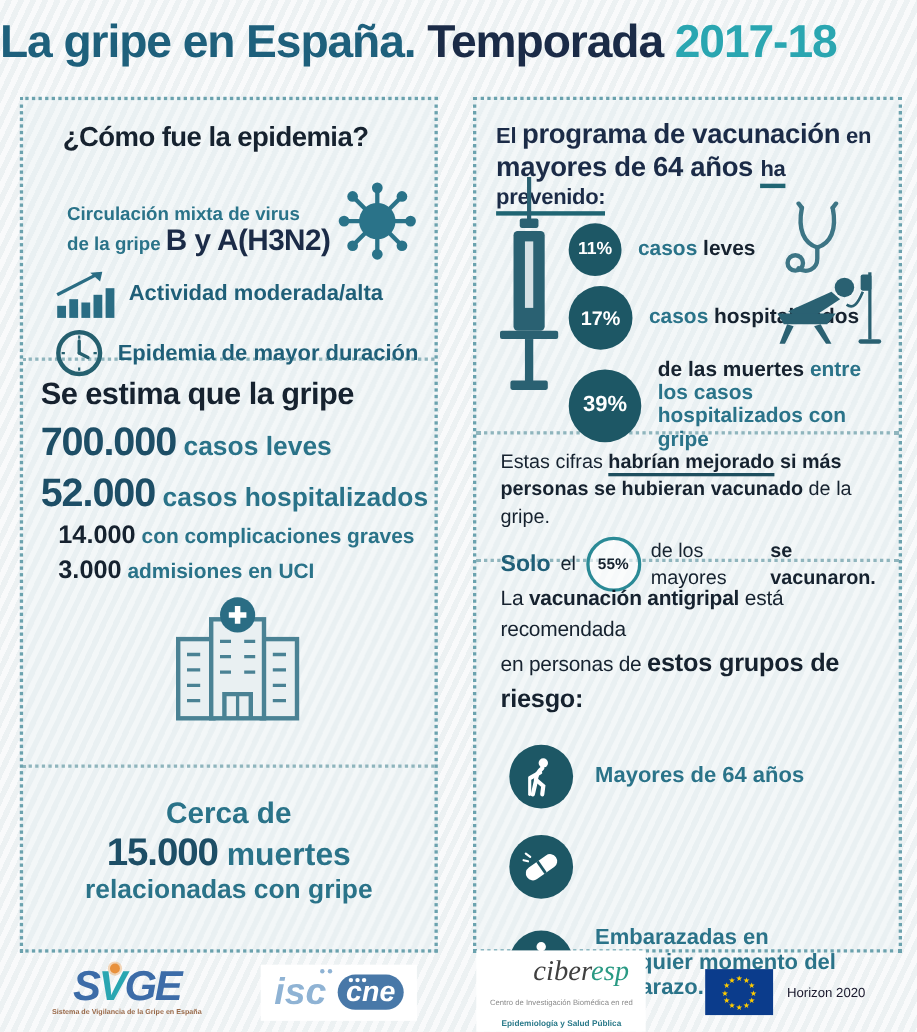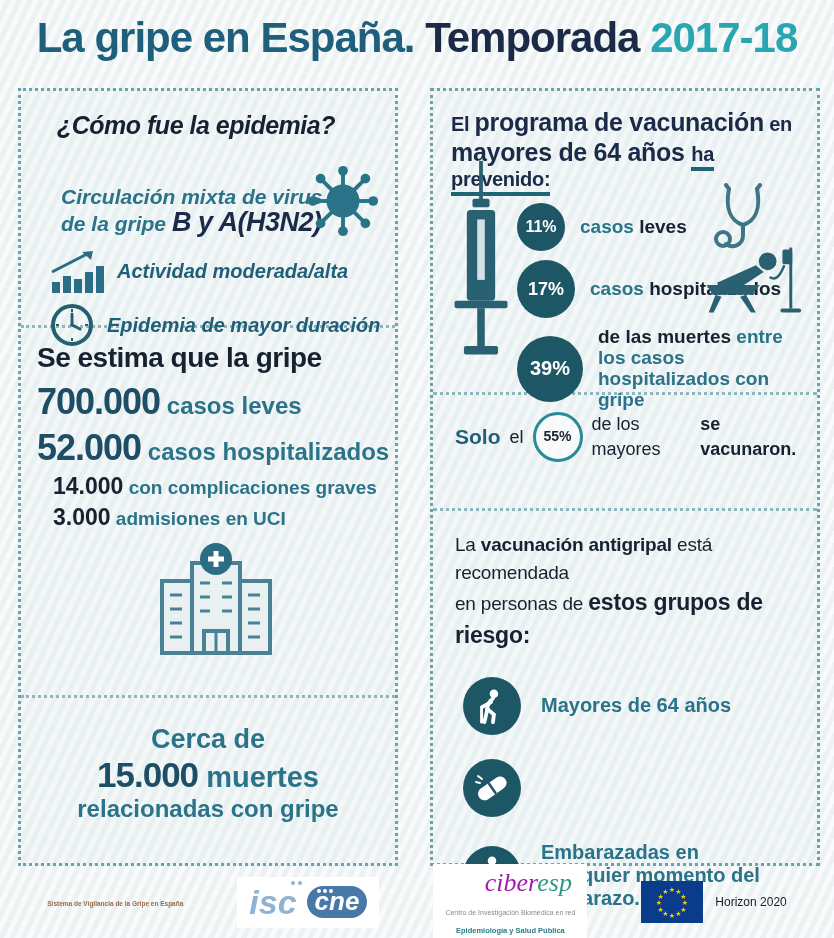--- a/index.html
+++ b/index.html
@@ -17,27 +17,27 @@
   }
   #left-panel{left:18px;top:88px;width:380px;height:778px;}
   #right-panel{left:430px;top:88px;width:390px;height:778px;}
   .section{position:relative;box-sizing:border-box;}
   .divider{border-bottom:3px dotted #8fb5bd;}
   
   .ink{color:#16222f}.navy{color:#1b2b47}.teal{color:#2a7389}
   .tealdark{color:#1f5f78}.val{color:#1d4e66}.tealbright{color:#2aa6b1}.titleteal{color:#1e607c}
   .b{font-weight:bold}
   
-  #title{position:absolute;top:14px;left:0;right:0;text-align:center;
+  #title{position:absolute;top:14px;left:0;right:0;text-align:left;
     font-size:42px;font-weight:bold;letter-spacing:-1px;white-space:nowrap;}
   
-  .ls1{height:217px;font-style:italic;}
+  .ls1{height:217px;}
   .ls1 h2{margin:20px 0 8px 36px;font-size:25px;letter-spacing:-.5px;}
   .circ{margin-left:40px;line-height:1.05;}
-  .circ .l1{font-size:21px;margin-top:46px;}
+  .circ .l1{font-size:17px;margin-top:46px;}
   .circ .strains{font-size:27px;letter-spacing:-.5px;}
   .virus{position:absolute;right:14px;top:52px;}
   .feat{display:flex;align-items:center;gap:12px;margin:12px 0 0 28px;font-size:20px;}
   
   .ls2{height:370px;padding:14px 0 0 16px;}
   .ls2 h2{margin:0 0 8px 0;font-size:28px;line-height:1.12;letter-spacing:-.5px;}
   .est-big{margin-top:4px;white-space:nowrap;}
   .est-big .v{font-size:36px;letter-spacing:-1px;}
   .est-big .l{font-size:24px;}
   .est-small{margin:4px 0 0 16px;white-space:nowrap;}
@@ -92,21 +92,21 @@
   .svge-sun{position:absolute;top:-4px;left:34px;width:9px;height:9px;border-radius:50%;
     background:#e8913d;box-shadow:0 0 0 2px rgba(232,145,61,.35);}
   .svge-tag{font-size:6.5px;color:#9a6a4a;font-weight:bold;margin-top:2px;}
   .card{background:#fff;padding:6px 12px;display:flex;align-items:center;gap:10px;}
   .isc{font-size:34px;font-weight:bold;font-style:italic;color:#8fb3d4;position:relative;}
   .isc-dots,.cne-dots{position:absolute;width:4px;height:4px;border-radius:50%;}
   .isc-dots{background:#8fb3d4;box-shadow:7px 0 0 #8fb3d4;top:-2px;right:2px;}
   .cne-box{background:#4878a8;color:#fff;padding:2px 8px 4px 8px;font-size:26px;font-weight:bold;font-style:italic;position:relative;line-height:1;border-radius:16px;}
   .cne-dots{background:#fff;box-shadow:6px 0 0 #fff,12px 0 0 #fff;top:3px;left:10px;}
   .ciber-word{font-family:"Liberation Serif","DejaVu Serif",serif;font-style:italic;font-size:26px;line-height:1;}
-  .ciber-word .a{color:#a21caf;margin-left:36px;}
+  .ciber-word .a{color:#404040;margin-left:36px;}
   .ciber-word .c{color:#2a9a84;}
   .ciber-t1{font-size:7px;color:#8a8a8a;margin-top:3px;}
   .ciber-t2{font-size:7.5px;color:#2a7a8a;font-weight:bold;}
   .eu{display:flex;align-items:center;gap:12px;}
   .horizon{font-size:12px;color:#1a1a2e;}
   svg{display:block;}
 </style>
 </head>
 <body>
 
@@ -302,20 +302,24 @@
           <rect x="102" y="6" width="3" height="62"></rect>
           <rect x="93" y="68" width="21" height="4" rx="2"></rect>
           <rect x="95" y="8" width="10" height="15" rx="2"></rect>
         </g>
         <path d="M97 24 C92 36 88 40 82 36" fill="none" stroke="#2a6172" stroke-width="2.5"></path>
       </svg>
     </span>
   </div>
 
   <div class="section rs2 divider">
+    <div class="ink">
+      <span>Estas cifras </span><span class="b u-ink">habrían mejorado</span><span class="b"> si más</span><br>
+      <span class="b">personas se hubieran vacunado</span><span> de la gripe.</span>
+    </div>
     <div class="solo-row ink">
       <span class="solo tealdark b">Solo</span>
       <span>el</span>
       <span class="ring">55%</span>
       <span>de los mayores </span>
       <span class="b">se vacunaron.</span>
     </div>
   </div>
 
   <div class="section rs3">
@@ -362,20 +366,24 @@
           <path d="M15 12 C11 14 11 19 13 23 C8 25 9 31 14 32 L13 42 H24 L24 33 C29 31 30 25 25 22 C27 17 24 13 21 12 Z" fill="#fff"></path>
         </svg>
       </span>
       <span class="t teal b">Embarazadas en cualquier momento del embarazo.</span>
     </div>
   </div>
 </div>
 
 <div id="footer">
   <div class="logo">
+    <div class="svge-word">
+      <span class="s">S</span><span class="v">V</span><span class="ge">GE</span>
+      <span class="svge-sun"></span>
+    </div>
     <div class="svge-tag">Sistema de Vigilancia de la Gripe en España</div>
   </div>
 
   <div class="card">
     <span class="isc">isc<span class="isc-dots"></span></span>
     <span class="cne-box">cne<span class="cne-dots"></span></span>
   </div>
 
   <div class="card logo">
     <div class="ciber-word">

